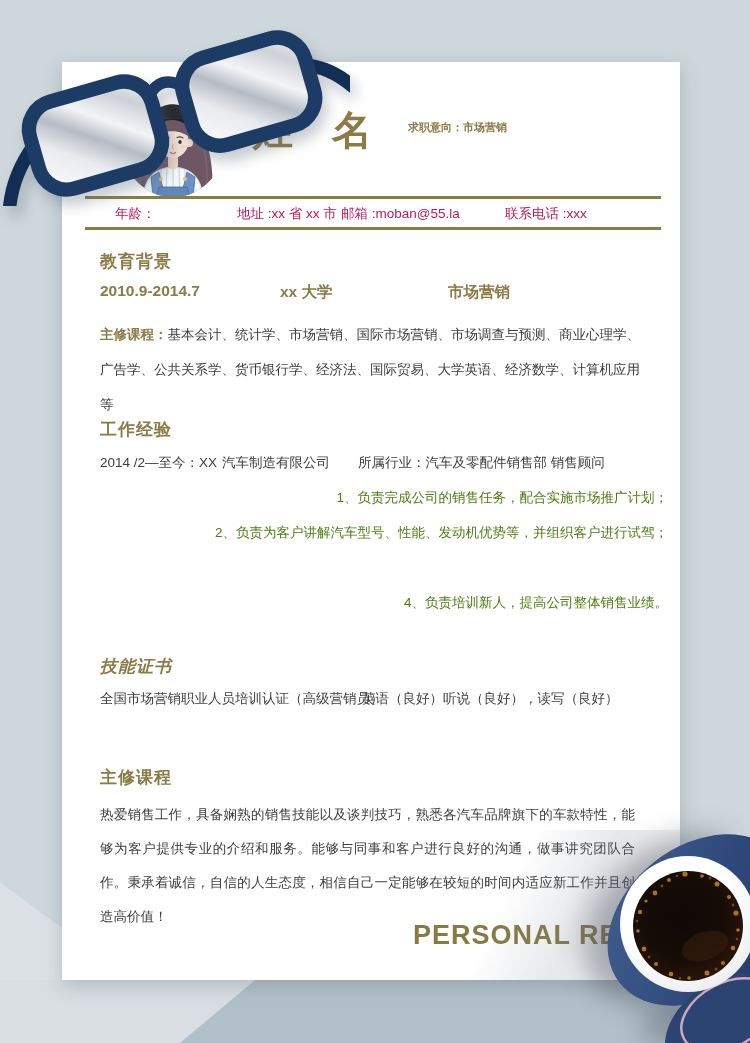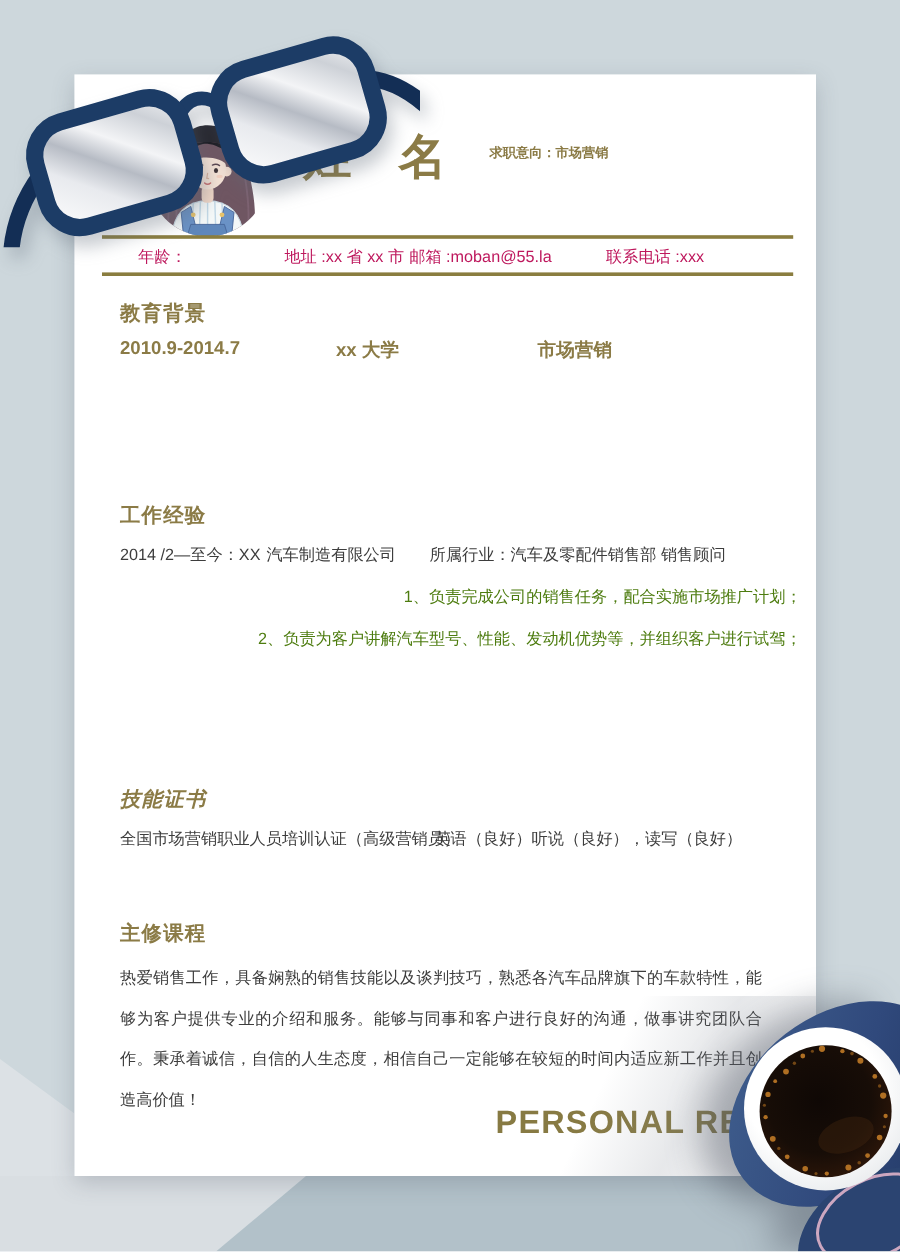--- a/index.html
+++ b/index.html
@@ -131,29 +131,33 @@
       <span class="c-phone">联系电话 :xxx</span>
     </div>
     <div class="rule rule-bottom"></div>
 
     <div class="sec-title t-edu">教育背景</div>
     <div class="edu-row">
       <span class="e-period">2010.9-2014.7</span>
       <span class="e-school">xx 大学</span>
       <span class="e-major">市场营销</span>
     </div>
+    <div class="courses">
+      <span class="lbl">主修课程：</span><span>基本会计、统计学、市场营销、国际市场营销、市场调查与预测、商业心理学、广告学、公共关系学、货币银行学、经济法、国际贸易、大学英语、经济数学、计算机应用等</span>
+    </div>
 
     <div class="sec-title t-work">工作经验</div>
     <div class="work-row">
       <span class="w-period">2014 /2—至今：XX</span>
       <span class="w-company">汽车制造有限公司</span>
       <span class="w-industry">所属行业：汽车及零配件销售部  销售顾问</span>
     </div>
     <div class="duty d-0">1、负责完成公司的销售任务，配合实施市场推广计划；</div>
     <div class="duty d-1">2、负责为客户讲解汽车型号、性能、发动机优势等，并组织客户进行试驾；</div>
+    <div class="duty d-3">4、负责培训新人，提高公司整体销售业绩。</div>
 
     <div class="sec-title t-skill">技能证书</div>
     <div class="skill-row">
       <span class="s-cert">全国市场营销职业人员培训认证（高级营销员）</span>
       <span class="s-eng">英语（良好）听说（良好），读写（良好）</span>
     </div>
 
     <div class="sec-title t-self">主修课程</div>
     <div class="self-para">热爱销售工作，具备娴熟的销售技能以及谈判技巧，熟悉各汽车品牌旗下的车款特性，能够为客户提供专业的介绍和服务。能够与同事和客户进行良好的沟通，做事讲究团队合作。秉承着诚信，自信的人生态度，相信自己一定能够在较短的时间内适应新工作并且创造高价值！</div>
 

